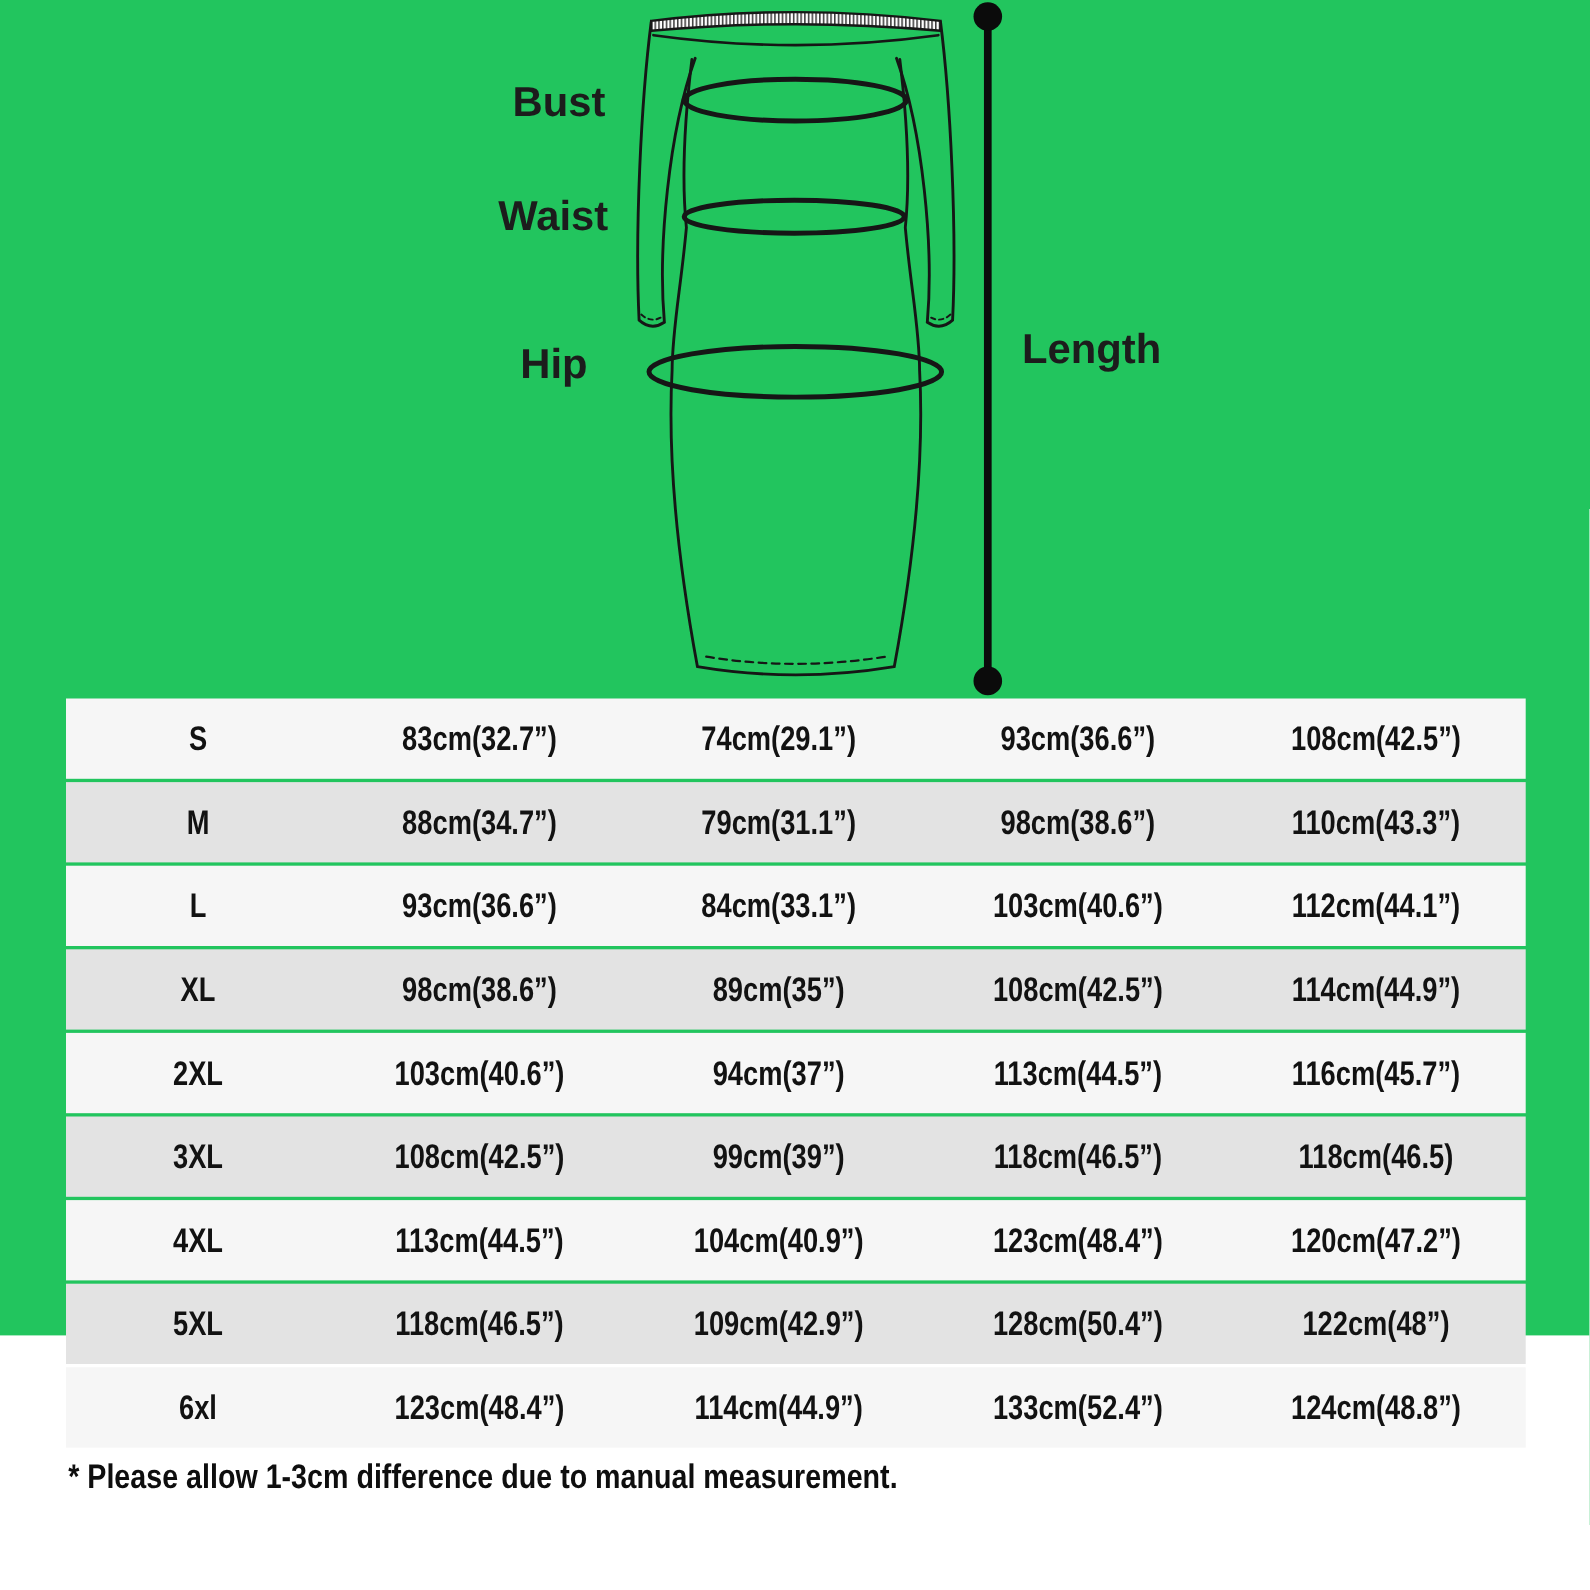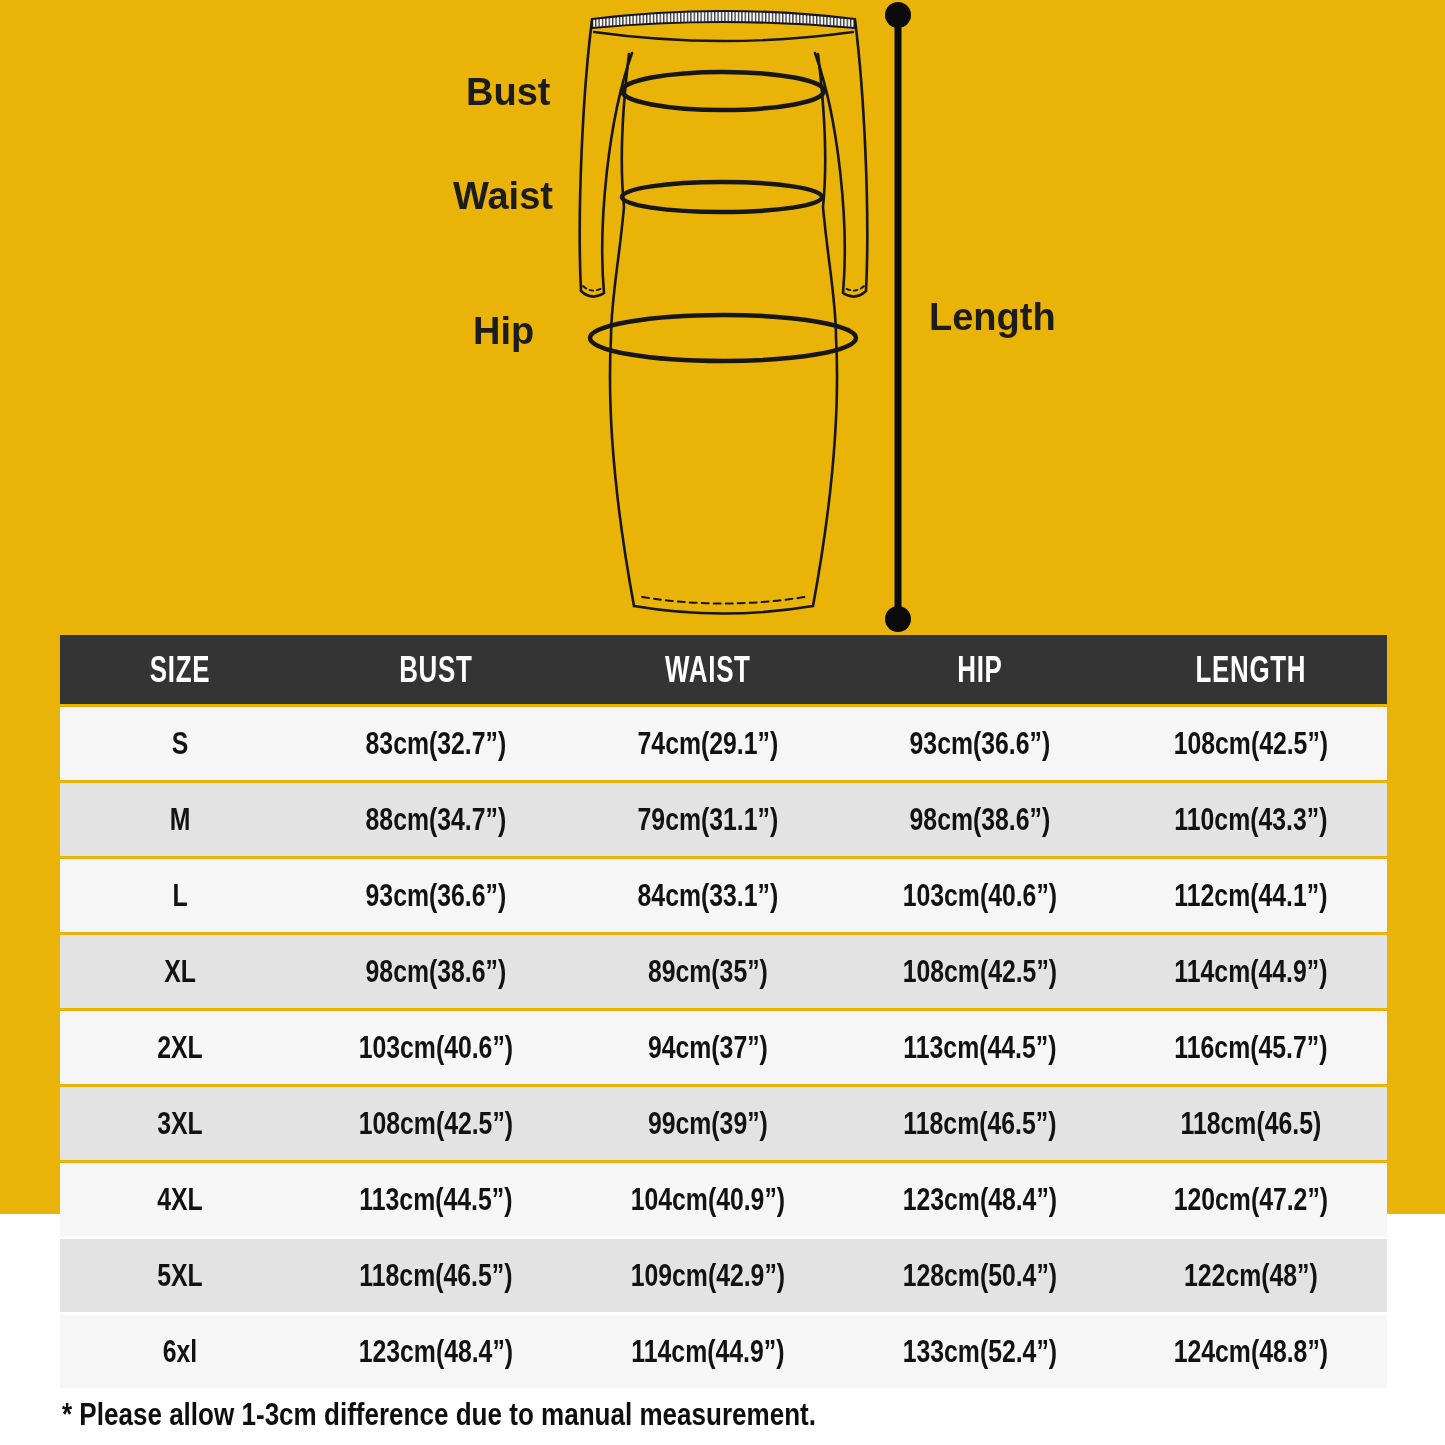--- a/index.html
+++ b/index.html
@@ -1,18 +1,18 @@
 <!DOCTYPE html>
 <html><head>
 <meta charset="utf-8">
 <style>
   * { margin:0; padding:0; box-sizing:border-box; }
   html,body { width:1445px; height:1445px; background:#ffffff; overflow:hidden;
               font-family:"Liberation Sans", sans-serif; }
-  .page { position:relative; width:1445px; height:1214px; background:#eab308; }
+  .page { position:relative; width:1445px; height:1214px; background:#22c55e; }
 
   
   .diagram-wrap { position:relative; width:1445px; height:635px; }
   .diagram-wrap svg { position:absolute; left:0; top:0; }
 
   
   .size-table { width:1327px; margin-left:60px; }
   .tr { display:grid; grid-template-columns:240px repeat(4,1fr);
         align-items:center; height:73px; margin-bottom:3px; }
   .tr.header { height:69px; background:#343434; }
@@ -75,27 +75,20 @@
       <circle cx="898" cy="619" r="13" fill="#0b0b0b"></circle>
 
       <text class="diagram-label" x="466" y="105">Bust</text>
       <text class="diagram-label" x="453" y="209">Waist</text>
       <text class="diagram-label" x="473" y="344">Hip</text>
       <text class="diagram-label" x="929" y="330">Length</text>
     </svg>
   </div>
 
   <div class="size-table">
-    <div class="tr header">
-      <div class="th">SIZE</div>
-      <div class="th">BUST</div>
-      <div class="th">WAIST</div>
-      <div class="th">HIP</div>
-      <div class="th">LENGTH</div>
-    </div>
 
     <div class="tr r-light">
       <div class="td">S</div>
       <div class="td">83cm(32.7”)</div>
       <div class="td">74cm(29.1”)</div>
       <div class="td">93cm(36.6”)</div>
       <div class="td">108cm(42.5”)</div>
     </div>
     <div class="tr r-dark">
       <div class="td">M</div>

